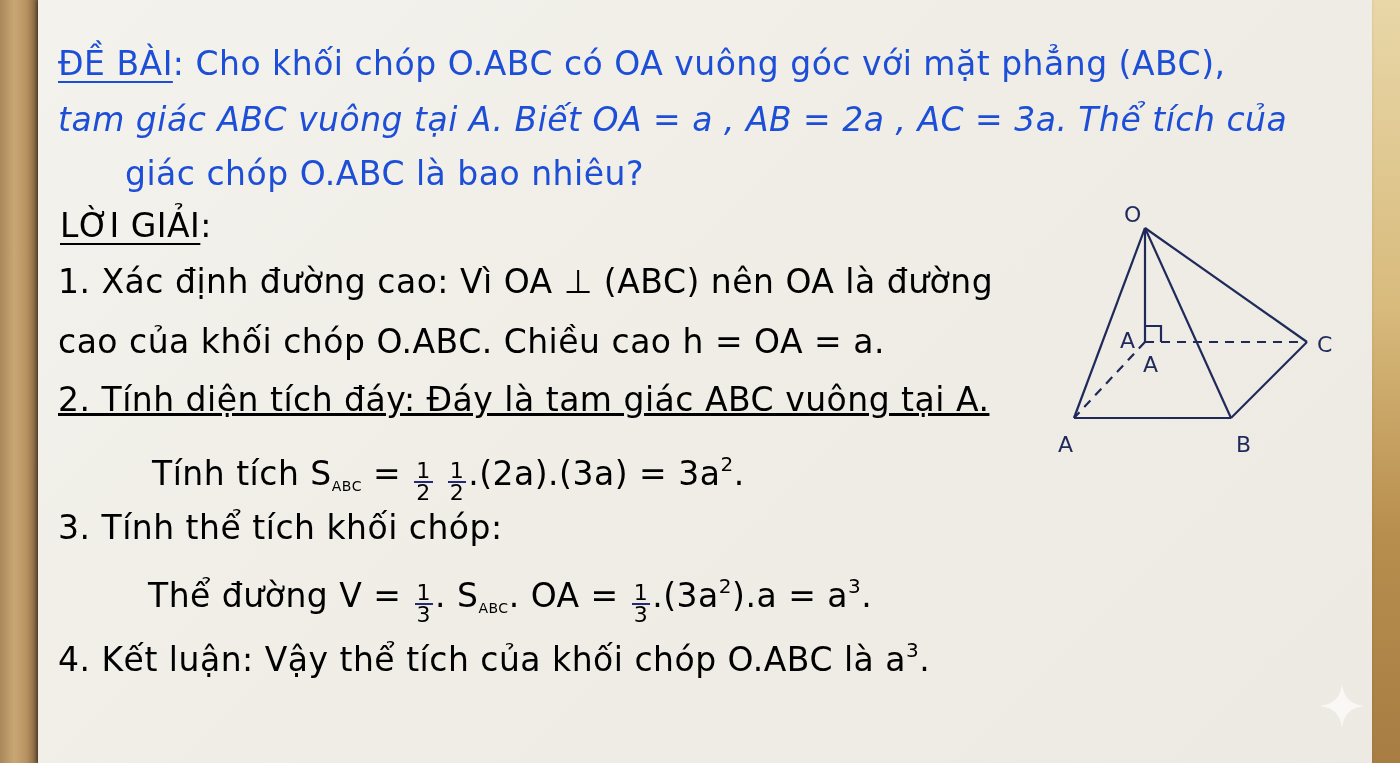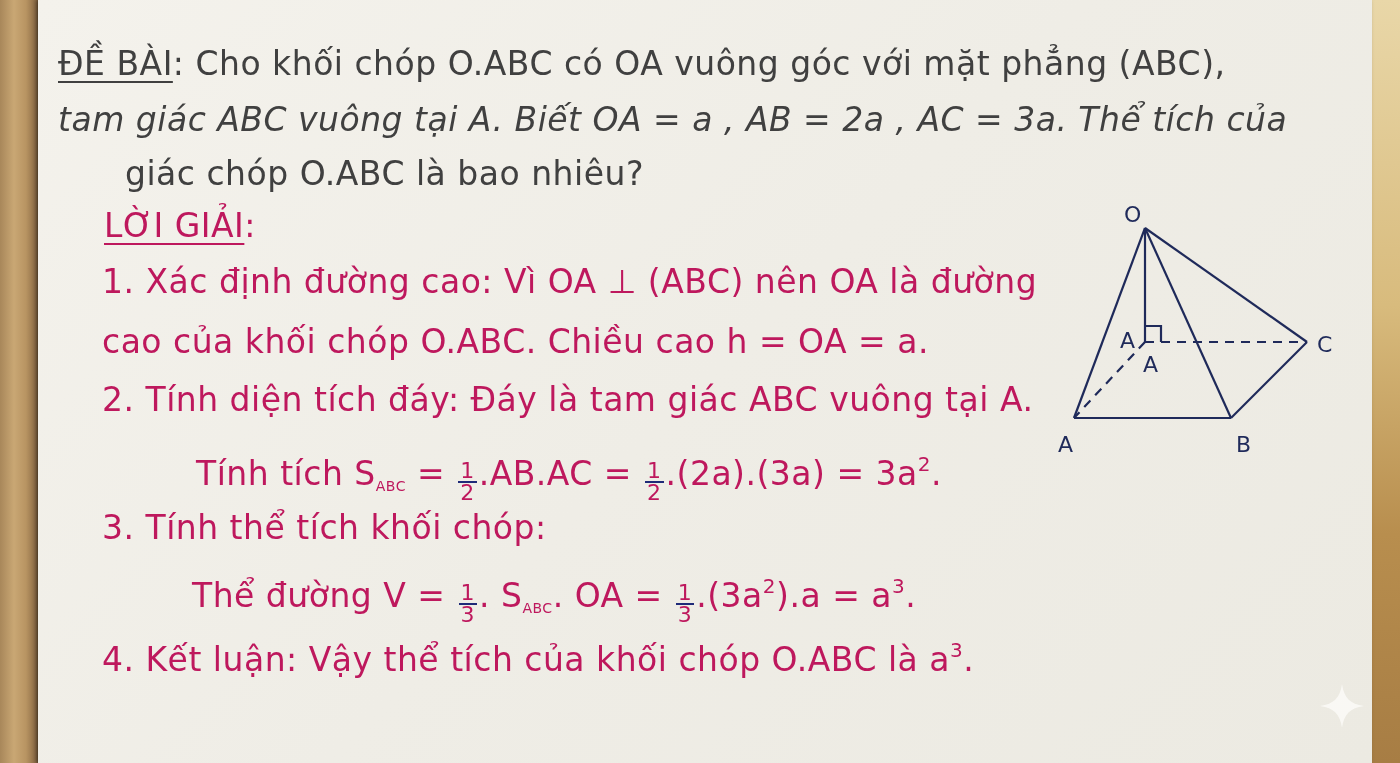--- a/index.html
+++ b/index.html
@@ -14,22 +14,22 @@
   }
   .paper {
     position: absolute; left: 38px; top: 0; width: 1334px; height: 763px;
     background: linear-gradient(135deg, #f4f2ec 0%, #efede6 50%, #eceae2 100%);
     box-shadow: -2px 0 4px rgba(0,0,0,0.35);
   }
   .line {
     position: absolute; white-space: nowrap; letter-spacing: 0.5px;
     font-size: 33px; line-height: 40px;
   }
-  .black { color: #404040; }
-  .blue { color: #be185d; margin-left: 44px; }
+  .black { color: #1d4ed8; }
+  .blue { color: #000000; }
   .u { text-decoration: underline; text-decoration-thickness: 2px; text-underline-offset: 6px; }
   .frac {
     display: inline-block; vertical-align: middle; text-align: center;
     font-size: 22px; line-height: 20px; margin: 0 2px; position: relative; top: 6px;
   }
   .frac .num { display: block; border-bottom: 2px solid #1f2a78; padding: 0 2px; }
   .frac .den { display: block; }
   sub { font-size: 14px; vertical-align: -6px; }
   sup { font-size: 20px; vertical-align: 14px; }
   .diagram { position: absolute; left: 1040px; top: 190px; width: 360px; height: 280px; }
@@ -47,27 +47,27 @@
 </div>
 <div class="line black" style="left:58px; top:100px;font-style:italic;">tam giác ABC vuông tại A. Biết OA = a , AB = 2a , AC = 3a. Thể tích của</div>
 <div class="line black" style="left:125px; top:154px;">giác chóp O.ABC là bao nhiêu?</div>
 
 <div class="line blue" style="left:60px; top:206px;">
   <span class="u">LỜI GIẢI</span><span>:</span>
 </div>
 
 <div class="line blue" style="left:58px; top:262px;">1. Xác định đường cao: Vì OA ⊥ (ABC) nên OA là đường</div>
 <div class="line blue" style="left:58px; top:322px;">cao của khối chóp O.ABC. Chiều cao h = OA = a.</div>
-<div class="line blue" style="left:58px; top:380px;">2. Tính diện tích đáy: Đáy là tam giác ABC vuông tại A.</div>
+<div class="line blue" style="left:58px; top:380px;text-decoration:underline;">2. Tính diện tích đáy: Đáy là tam giác ABC vuông tại A.</div>
 
 <div class="line blue" style="left:152px; top:444px;">
   <span>Tính tích</span>
   <span><span>S</span><sub>ABC</sub></span>
   <span>=</span>
-  <span class="frac"><span class="num">1</span><span class="den">2</span></span><span>.AB.AC =</span>
+  <span class="frac"><span class="num">1</span><span class="den">2</span></span>
   <span class="frac"><span class="num">1</span><span class="den">2</span></span><span>.(2a).(3a) = 3a</span><sup>2</sup><span>.</span>
 </div>
 
 <div class="line blue" style="left:58px; top:508px;">3. Tính thể tích khối chóp:</div>
 
 <div class="line blue" style="left:148px; top:566px;">
   <span>Thể đường</span>
   <span>V =</span>
   <span class="frac"><span class="num">1</span><span class="den">3</span></span><span>. S</span><sub>ABC</sub><span>. OA =</span>
   <span class="frac"><span class="num">1</span><span class="den">3</span></span><span>.(3a</span><sup>2</sup><span>).a = a</span><sup>3</sup><span>.</span>

